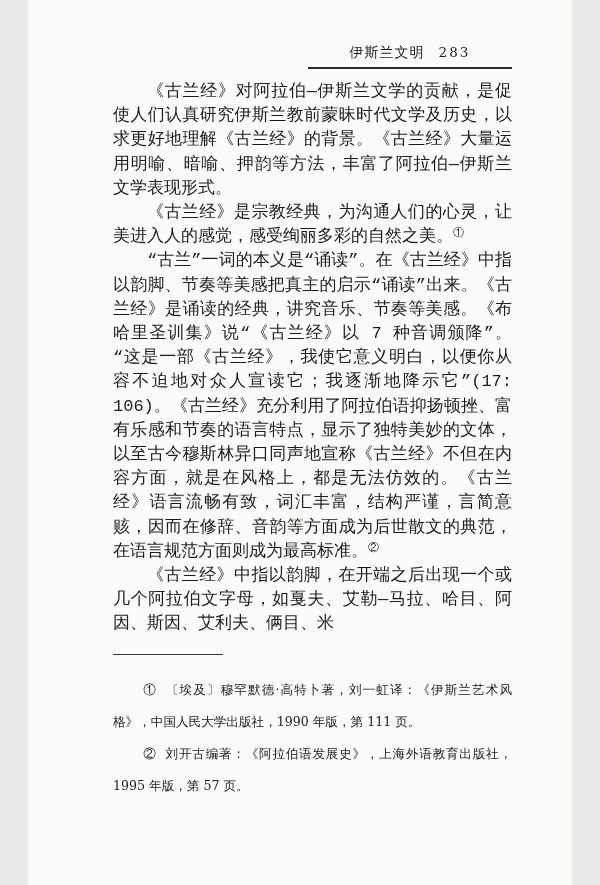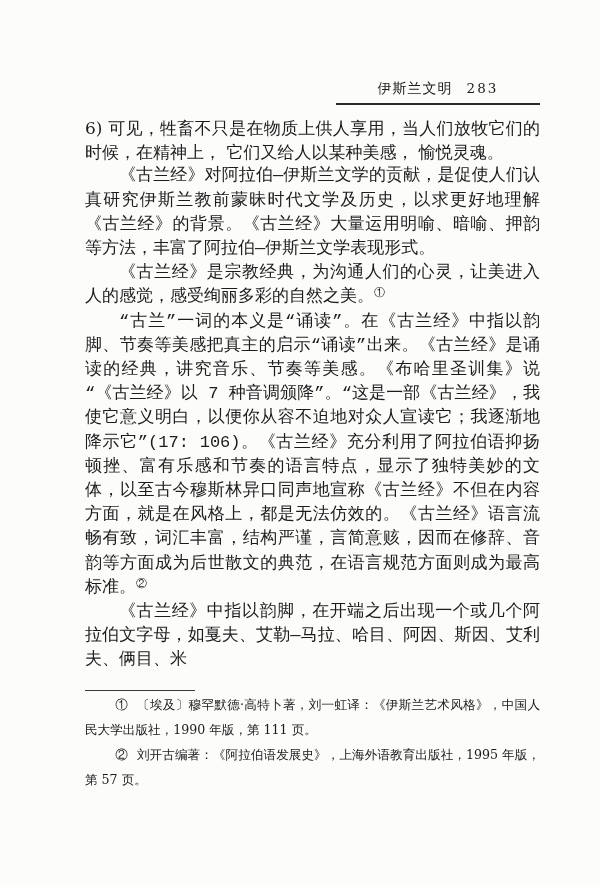--- a/index.html
+++ b/index.html
@@ -1,27 +1,27 @@
 <!DOCTYPE html>
 <html lang="zh"><head>
 <meta charset="utf-8">
 <style>
   html, body { margin: 0; padding: 0; }
   body { background: #e9e9e9; }
   .page {
     position: relative;
-    width: 600px;
+    width: 544px;
     height: 885px;
     margin: 0 auto;
     background: #fcfcfb;
     color: #1c1c1c;
     font-family: "DejaVu Serif", "Liberation Serif", serif;
     overflow: hidden;
     box-sizing: border-box;
-    padding: 80px 60px 0 85px;
+    padding: 44px 60px 0 85px;
   }
   
   .running-head {
     width: 204px;
     margin-left: auto;
     padding-bottom: 5px;
     border-bottom: 2px solid #2a2a2a;
     font-size: 14px;
     letter-spacing: 1px;
     text-align: center;
@@ -50,44 +50,43 @@
     vertical-align: 5px;
   }
   
   .footnote-divider {
     width: 110px;
     border: none;
     border-top: 1.6px solid #3a3a3a;
     margin: 17px 0 0 0;
   }
   .footnotes {
-    margin-top: 1px;
+    margin-top: 19px;
     font-size: 12.6px;
-    line-height: 25px;
+    line-height: 32px;
     text-align: justify;
   }
   .footnotes .fn {
     margin: 0;
     text-indent: 2.4em;
   }
   .footnotes .fn .marker {
     margin-right: 9px;
   }
 </style>
 </head>
 <body>
 
 <div class="page">
 
   <div class="running-head">
     <span>伊斯兰文明</span><span class="pagenum">283</span>
   </div>
 
   <div class="bodytext">
-    <p>6) 可见，牲畜不只是在物质上供人享用，当人们放牧它们的时候，在精神上， 它们又给人以某种美感， 愉悦灵魂。</p>
     <p class="indent">《古兰经》对阿拉伯—伊斯兰文学的贡献，是促使人们认真研究伊斯兰教前蒙昧时代文学及历史，以求更好地理解《古兰经》的背景。《古兰经》大量运用明喻、暗喻、押韵等方法，丰富了阿拉伯—伊斯兰文学表现形式。</p>
     <p class="indent">《古兰经》是宗教经典，为沟通人们的心灵，让美进入人的感觉，感受绚丽多彩的自然之美。<sup>①</sup></p>
     <p class="indent">“古兰”一词的本义是“诵读”。在《古兰经》中指以韵脚、节奏等美感把真主的启示“诵读”出来。《古兰经》是诵读的经典，讲究音乐、节奏等美感。《布哈里圣训集》说“《古兰经》以 7 种音调颁降”。“这是一部《古兰经》，我使它意义明白，以便你从容不迫地对众人宣读它；我逐渐地降示它”(17: 106)。《古兰经》充分利用了阿拉伯语抑扬顿挫、富有乐感和节奏的语言特点，显示了独特美妙的文体，以至古今穆斯林异口同声地宣称《古兰经》不但在内容方面，就是在风格上，都是无法仿效的。《古兰经》语言流畅有致，词汇丰富，结构严谨，言简意赅，因而在修辞、音韵等方面成为后世散文的典范，在语言规范方面则成为最高标准。<sup>②</sup></p>
     <p class="indent">《古兰经》中指以韵脚，在开端之后出现一个或几个阿拉伯文字母，如戛夫、艾勒—马拉、哈目、阿因、斯因、艾利夫、俩目、米</p>
   </div>
 
   <hr class="footnote-divider">
 
   <div class="footnotes">
     <p class="fn">

